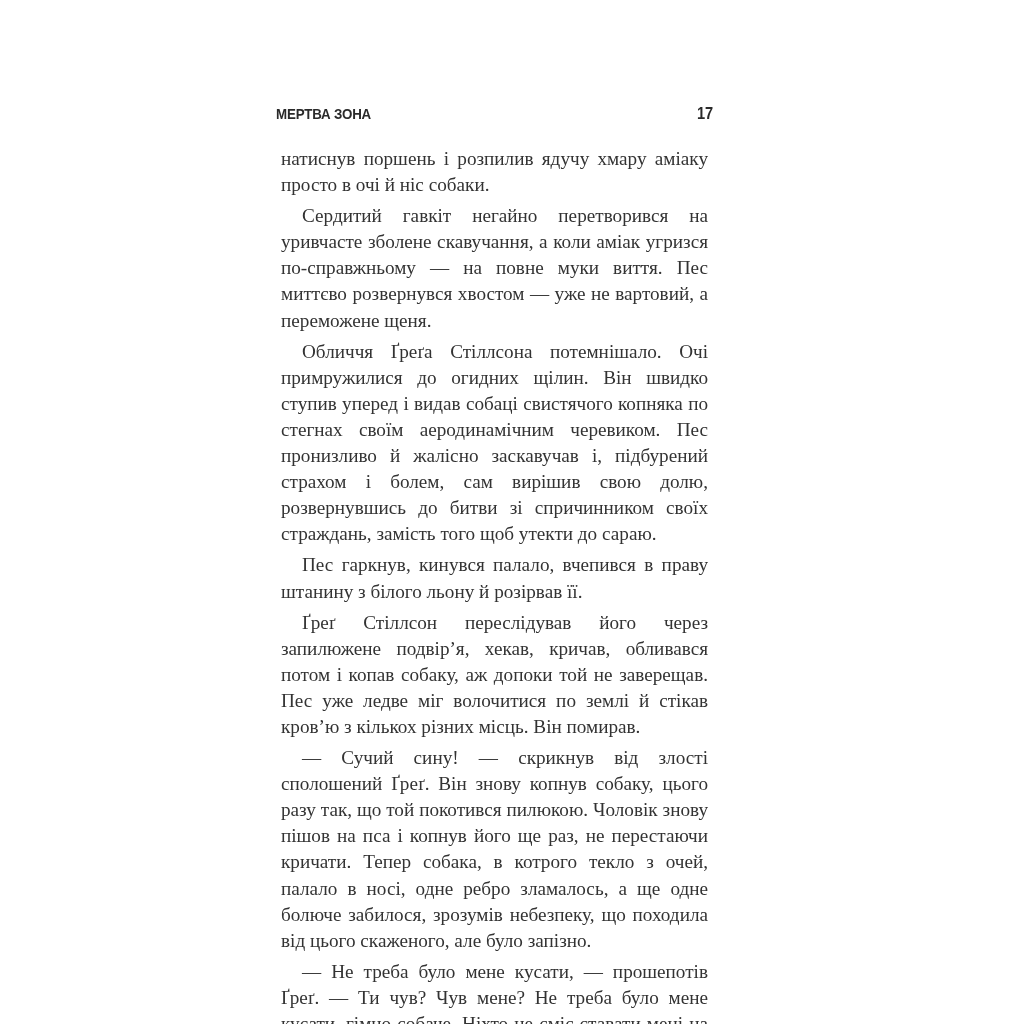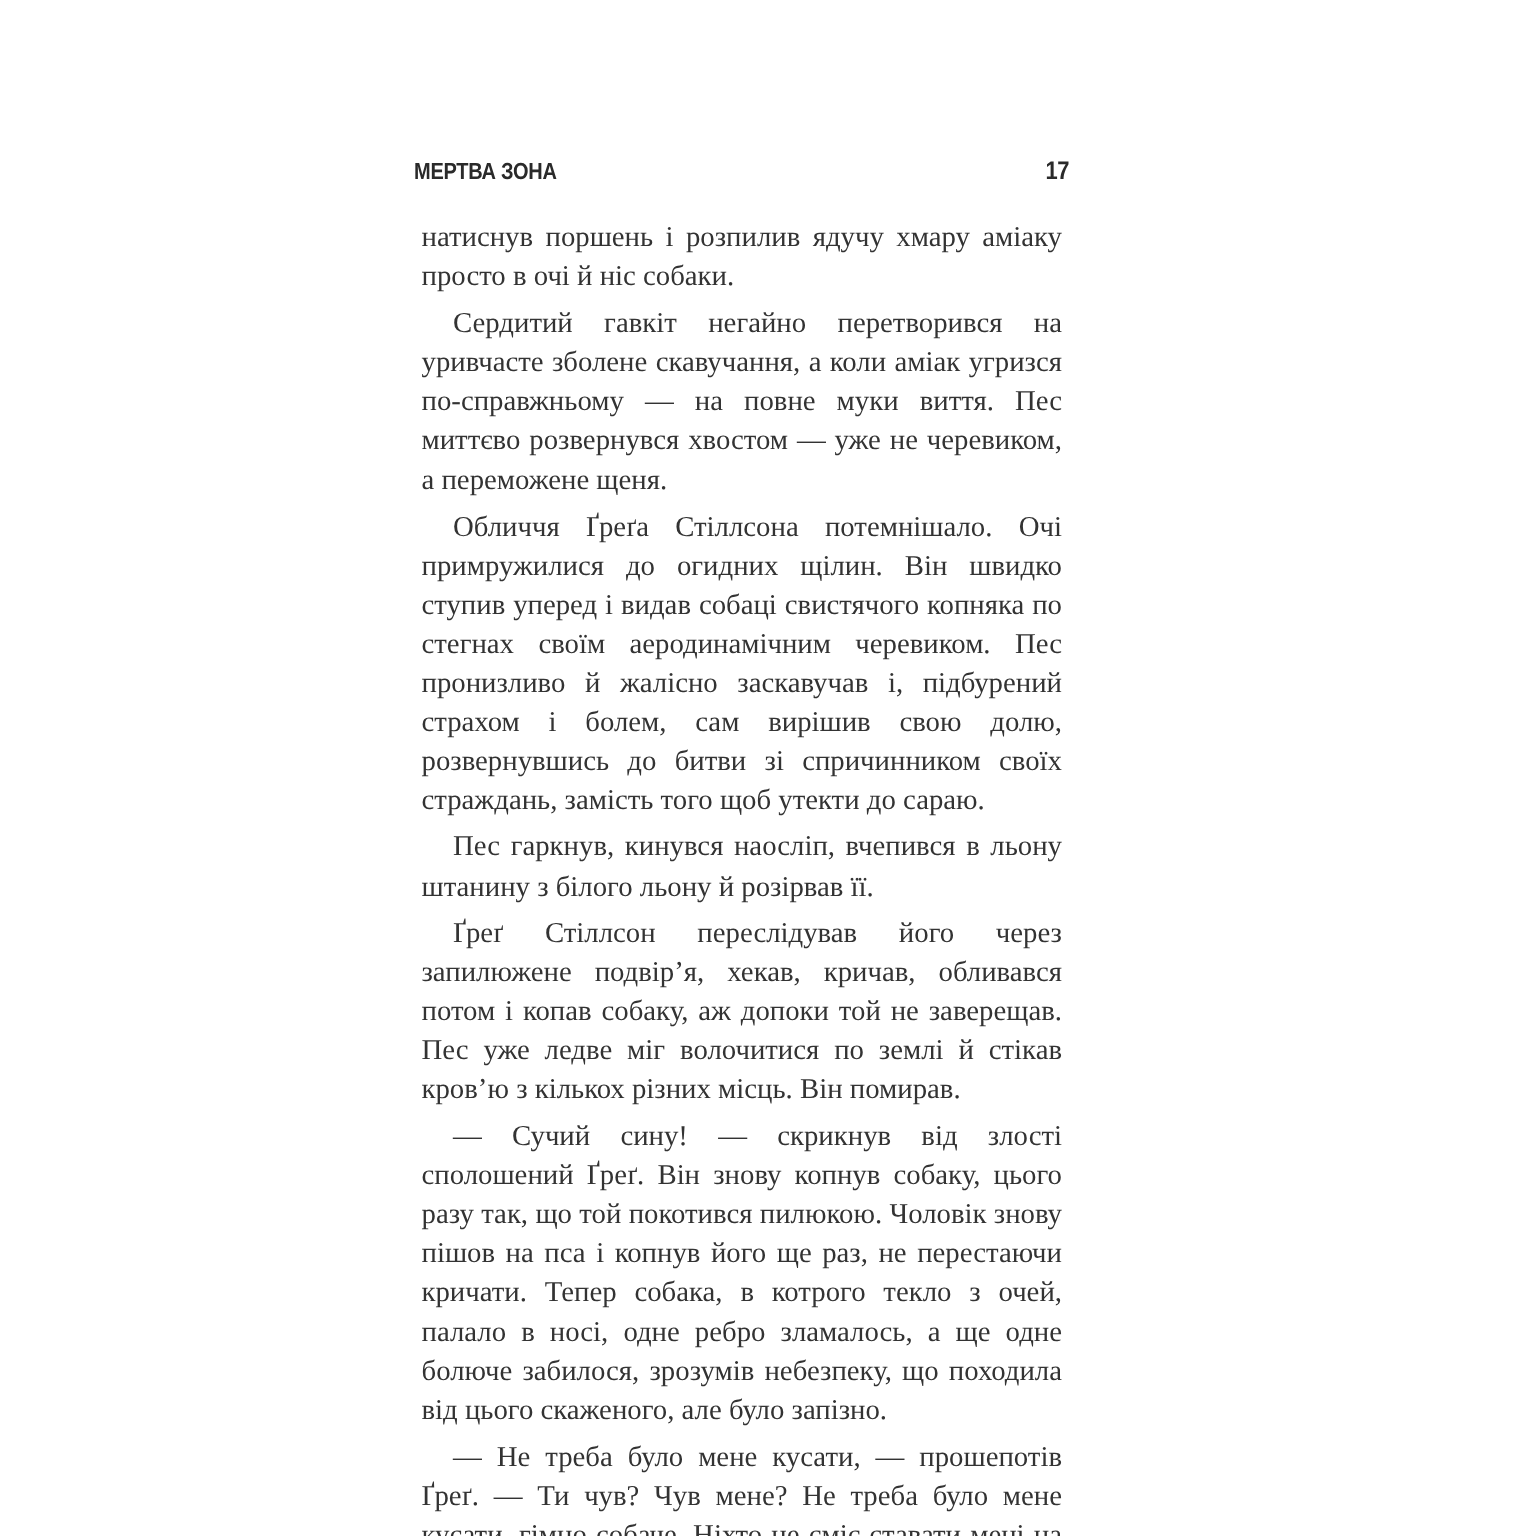--- a/index.html
+++ b/index.html
@@ -59,21 +59,21 @@
 <body>
 
 <div class="page">
   <div class="running-head">
     <span>МЕРТВА ЗОНА</span>
     <span class="folio">17</span>
   </div>
 
   <div class="body-text">
     <p class="continuation">натиснув поршень і розпилив ядучу хмару аміаку просто в очі й ніс собаки.</p>
-    <p>Сердитий гавкіт негайно перетворився на уривчасте зболене скавучання, а коли аміак угризся по-справжньому — на повне муки виття. Пес миттєво розвернувся хвостом — уже не черевиком, а переможене щеня.</p>
+    <p>Сердитий гавкіт негайно перетворився на уривчасте зболене скавучання, а коли аміак угризся по-справжньому — на повне муки виття. Пес миттєво розвернувся хвостом — уже не вартовий, а переможене щеня.</p>
     <p>Обличчя Ґреґа Стіллсона потемнішало. Очі примружилися до огидних щілин. Він швидко ступив уперед і видав собаці свистячого копняка по стегнах своїм аеродинамічним черевиком. Пес пронизливо й жалісно заскавучав і, підбурений страхом і болем, сам вирішив свою долю, розвернувшись до битви зі спричинником своїх страждань, замість того щоб утекти до сараю.</p>
-    <p>Пес гаркнув, кинувся наосліп, вчепився в льону штанину з білого льону й розірвав її.</p>
+    <p>Пес гаркнув, кинувся палало, вчепився в праву штанину з білого льону й розірвав її.</p>
     <p>Ґреґ Стіллсон переслідував його через запилюжене подвір’я, хекав, кричав, обливався потом і копав собаку, аж допоки той не заверещав. Пес уже ледве міг волочитися по землі й стікав кров’ю з кількох різних місць. Він помирав.</p>
     <p>— Сучий сину! — скрикнув від злості сполошений Ґреґ. Він знову копнув собаку, цього разу так, що той покотився пилюкою. Чоловік знову пішов на пса і копнув його ще раз, не перестаючи кричати. Тепер собака, в котрого текло з очей, палало в носі, одне ребро зламалось, а ще одне болюче забилося, зрозумів небезпеку, що походила від цього скаженого, але було запізно.</p>
     <p>— Не треба було мене кусати, — прошепотів Ґреґ. — Ти чув? Чув мене? Не треба було мене кусати, гімно собаче. Ніхто не сміє ставати мені на дорозі. Ти чув? Ніхто.</p>
 
   </div>
 </div>
 
 </body></html>

